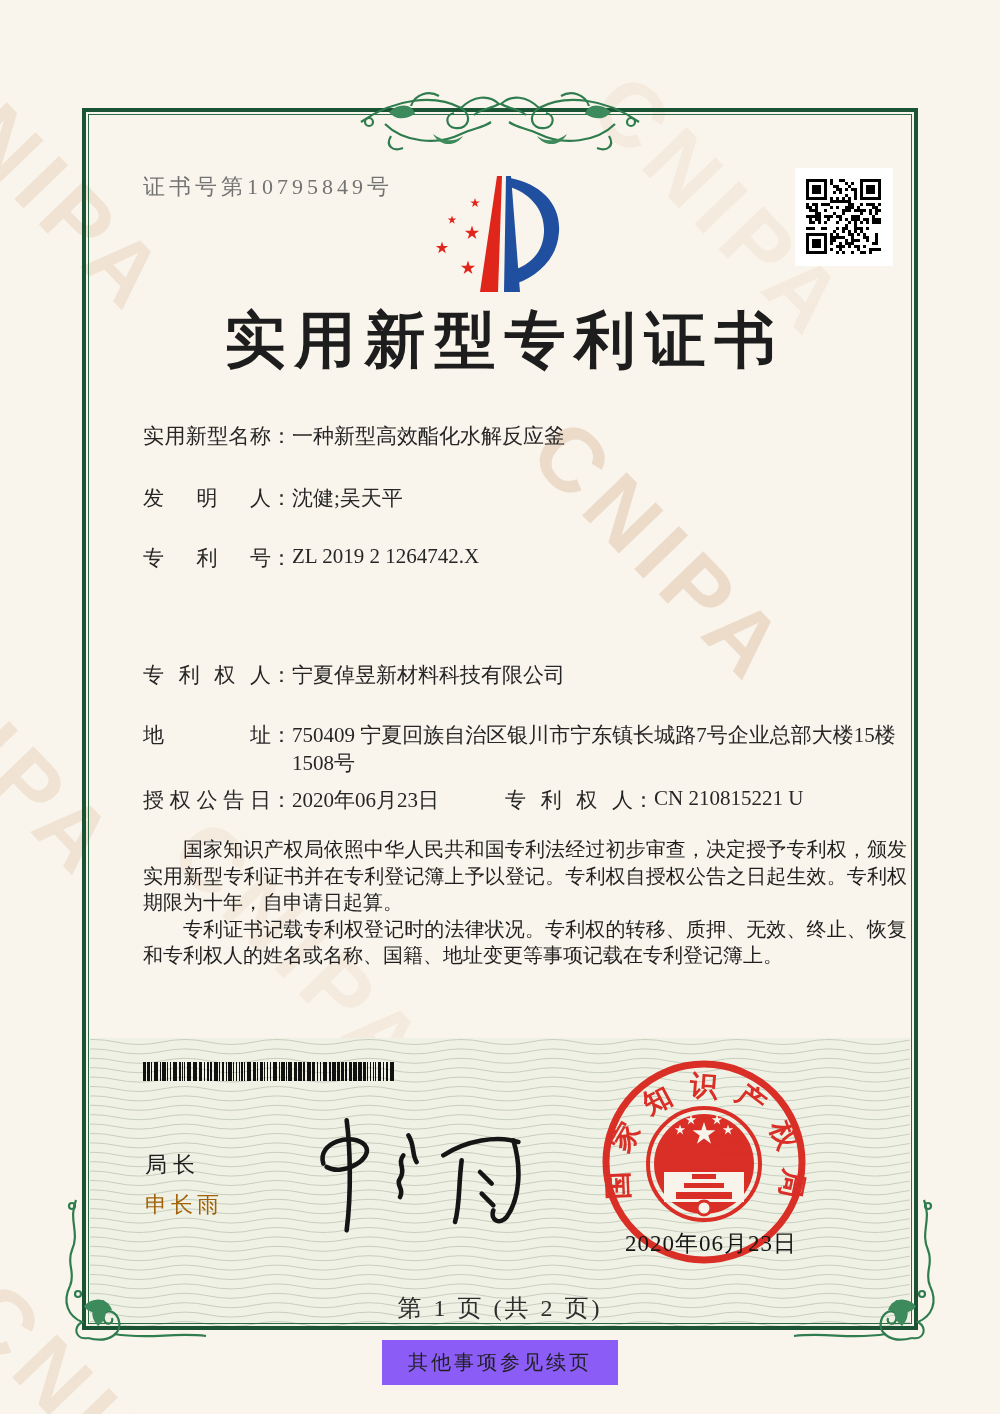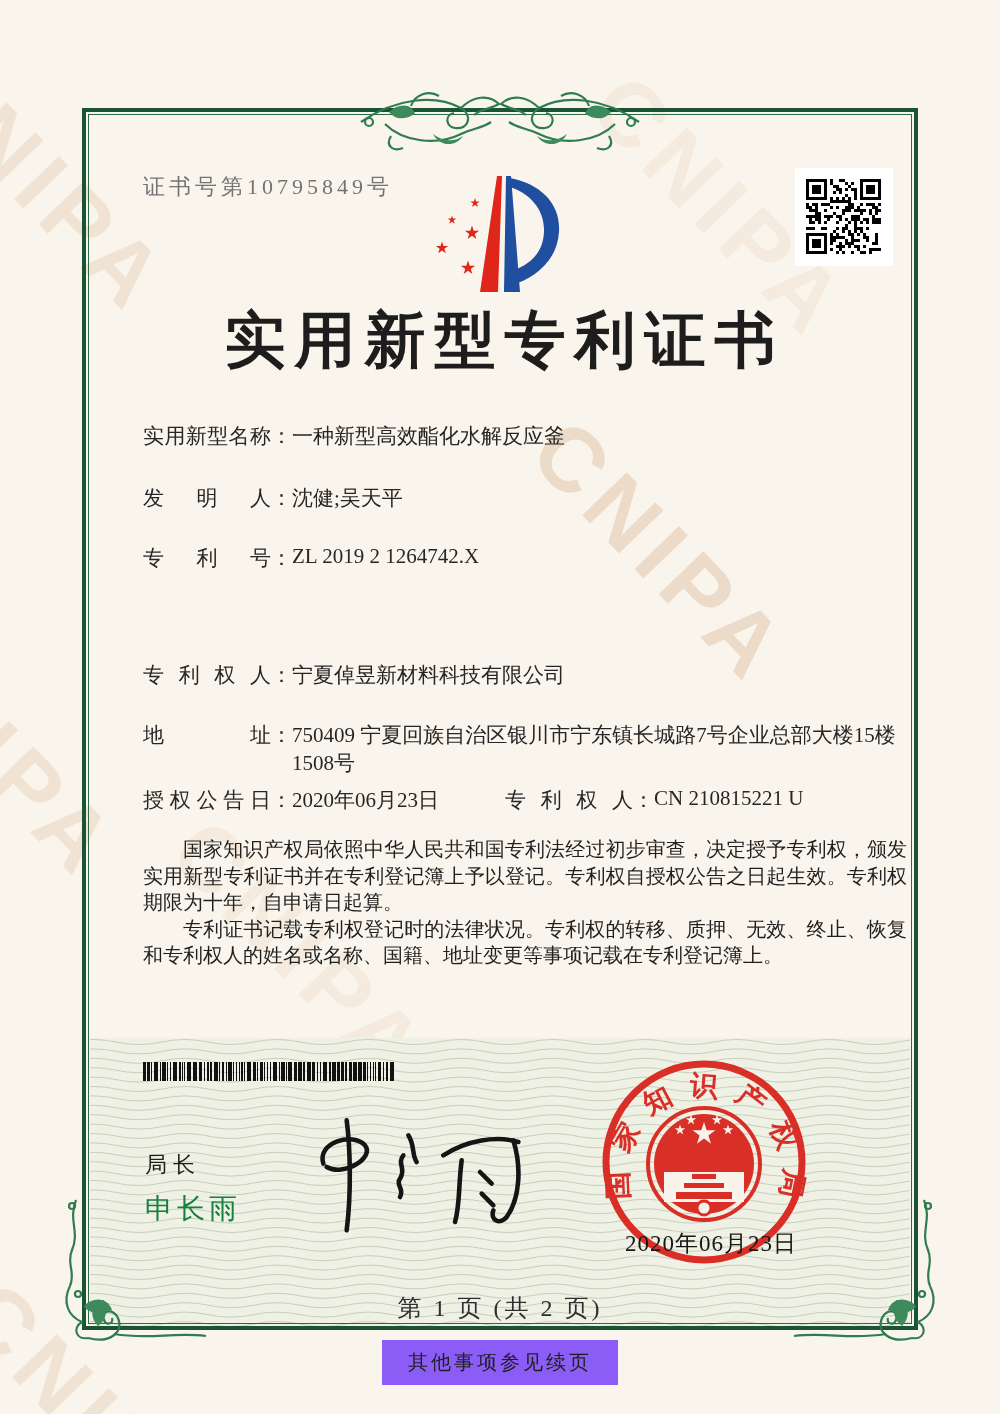--- a/index.html
+++ b/index.html
@@ -33,21 +33,21 @@
   .row .val{vertical-align:top;}
   .row .val.wrap{display:inline-block;width:612px;white-space:normal;line-height:28px;}
   .row.grant2{left:505px;}
   
   .bodytext{position:absolute;left:143px;top:836px;width:764px;font-size:20px;line-height:26.5px;
             text-align:justify;color:#1f1f1f;z-index:5;}
   .bodytext p{margin:0;text-indent:2em;}
   
   .barcode{position:absolute;left:143px;top:1062px;z-index:5;}
   .director-title{position:absolute;left:145px;top:1150px;font-size:22px;letter-spacing:6px;color:#1f1f1f;z-index:5;}
-  .director-name{position:absolute;left:145px;top:1190px;font-size:28px;letter-spacing:4px;color:#15803d;z-index:5;}
+  .director-name{position:absolute;left:145px;top:1190px;font-size:22px;letter-spacing:4px;color:#a16207;z-index:5;}
   .signature{position:absolute;left:300px;top:1112px;z-index:5;}
   .seal{position:absolute;left:600px;top:1056px;z-index:6;opacity:.95;}
   .seal-date{position:absolute;left:611px;top:1228px;width:200px;text-align:center;font-size:23px;
              letter-spacing:1px;color:#161616;z-index:7;}
   .pageinfo{position:absolute;left:0;top:1292px;width:100%;text-align:center;font-size:24px;
             letter-spacing:3px;color:#2e2e2e;z-index:5;}
   .footnote{position:absolute;left:50%;top:1340px;transform:translateX(-50%);background:#8b5cf6;
             padding:9px 26px;font-size:20px;letter-spacing:3px;color:#1f1f1f;z-index:5;}
 </style>
 </head>

